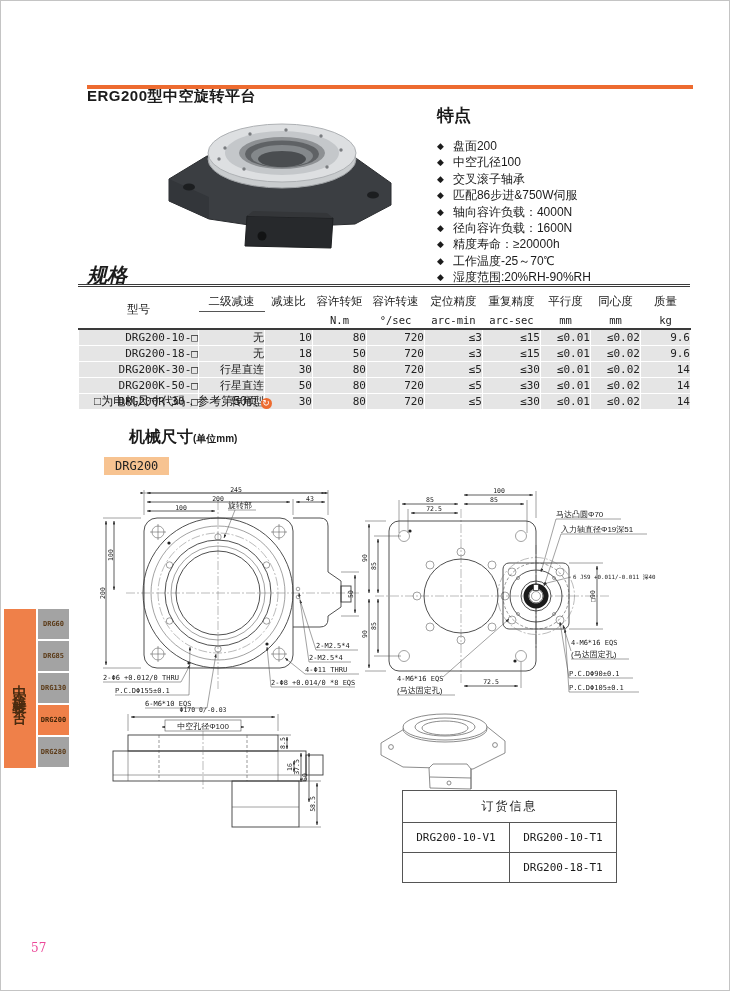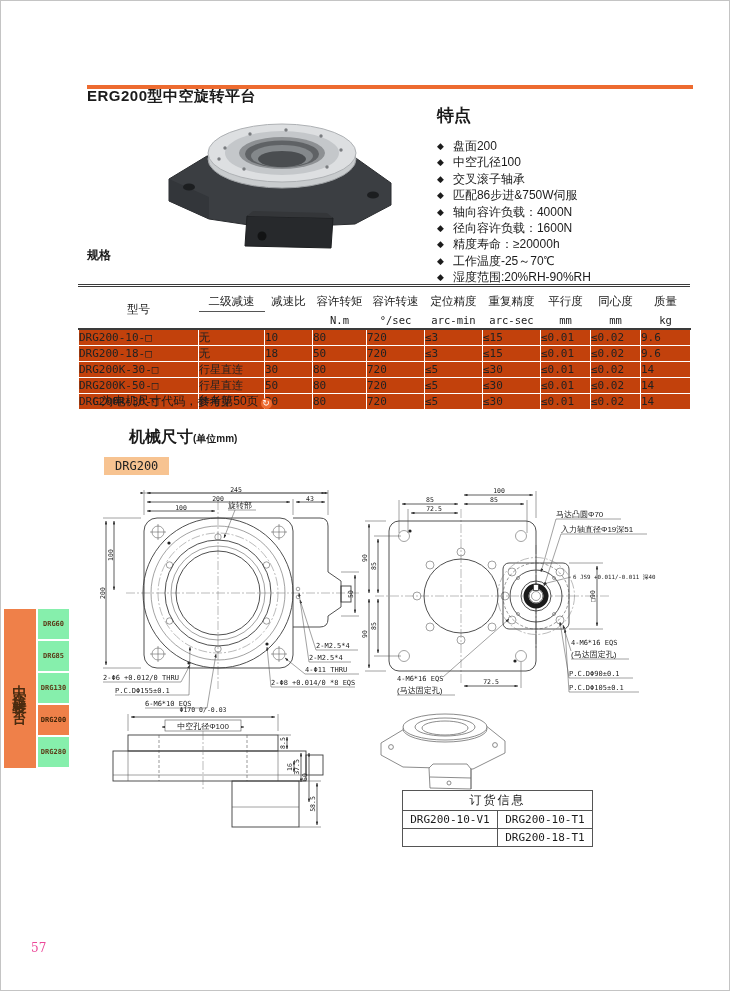--- a/index.html
+++ b/index.html
@@ -10,29 +10,29 @@
   
   .title{left:86px;top:62px;font-size:15px;font-weight:bold;letter-spacing:.5px;margin-top:24px;}
   .rule{left:86px;top:84px;width:606px;height:4px;background:#ED6B30;}
   
   .features{left:436px;top:103px;width:270px;}
   .f-head{font-size:17px;font-weight:bold;margin-bottom:12px;}
   .f-list{list-style:none;margin:0;padding:0;}
   .f-list li{font-size:12px;line-height:15.4px;white-space:nowrap;}
   .blt{font-size:9px;margin-right:9px;position:relative;top:-1px;}
   
-  .spec-head{left:86px;top:246px;font-size:12px;font-weight:bold;}
+  .spec-head{left:86px;top:261px;font-size:20px;font-weight:bold;font-style:italic;}
   .spec-wrap{left:77px;top:283px;width:612px;border-top:3px double #3a3a3a;padding-top:4px;}
   table.spec{border-collapse:collapse;table-layout:fixed;width:612px;}
   table.spec th{font-size:11.5px;font-weight:normal;padding:0;height:20px;}
   table.spec tr.units td{font-size:10.5px;height:14px;text-align:center;
         border-bottom:2px solid #3a3a3a;font-family:"DejaVu Sans Mono",monospace;}
   table.spec th.model{border-bottom:2px solid #3a3a3a;}
   table.spec th.sub{border-bottom:1px solid #555;}
-  table.spec tbody td{background:#c2410c;border:1px solid #fff;text-align:left;
+  table.spec tbody td{background:#e5e5e5;border:1px solid #fff;text-align:right;
         font-size:11px;height:13px;padding:0;font-family:"DejaVu Sans Mono",monospace;color:#222;}
   .footnote{left:93px;top:392px;font-size:12px;}
   .pageref{display:inline-block;width:11px;height:11px;border-radius:50%;
         background:#ED6B30;color:#fff;font-size:9px;line-height:11px;text-align:center;
         vertical-align:-1px;margin-left:2px;}
   
   .mech-head{left:86px;top:426px;font-size:16px;font-weight:bold;margin-left:42px;}
   .mech-unit{font-size:10px;font-weight:bold;}
   .model-tag{left:103px;top:456px;background:#F7C391;font-size:12px;
         font-family:"DejaVu Sans Mono",monospace;padding:2px 11px;color:#222;}
@@ -43,30 +43,30 @@
   .n{font-size:7px;font-family:"DejaVu Sans Mono",monospace;}
   .n6{font-size:5.8px;font-family:"DejaVu Sans Mono",monospace;}
   .c{font-size:8px;font-family:"Liberation Sans",sans-serif;}
   .ln{stroke:#3c3c3c;stroke-width:.9;fill:none;}
   .th{stroke:#555;stroke-width:.55;fill:none;}
   .cl{stroke:#777;stroke-width:.5;fill:none;stroke-dasharray:9 2 2 2;}
   .dsh{stroke:#555;stroke-width:.6;fill:none;stroke-dasharray:3 2;}
   
   .order-wrap{left:401px;top:789px;}
   table.order{border-collapse:collapse;}
-  table.order th,table.order td{border:1px solid #555;width:92px;text-align:center;padding:1px;}
+  table.order th,table.order td{border:1px solid #555;width:92px;text-align:center;padding:7px;}
   table.order th{font-size:12px;font-weight:normal;height:16px;letter-spacing:2px;}
   table.order td{font-size:11px;height:15px;font-family:"DejaVu Sans Mono",monospace;}
   
   .side-bar{left:3px;top:608px;width:32px;height:159px;background:#EF8049;
         display:flex;align-items:center;justify-content:center;}
   .side-bar span{writing-mode:vertical-rl;text-orientation:upright;font-size:14px;
         letter-spacing:5px;color:#4A2B10;font-weight:bold;}
   .tabs{left:37px;top:608px;width:31px;}
-  .tab{width:31px;height:30px;margin-bottom:2px;background:#86efac;display:flex;
+  .tab{width:31px;height:30px;margin-bottom:2px;background:#a3a3a3;display:flex;
         align-items:center;justify-content:center;font-size:7px;font-weight:bold;
         color:#5B3A17;font-family:"DejaVu Sans Mono",monospace;cursor:default;}
   .tab.active{background:#EF8049;color:#3f2408;}
   .pagenum{left:30px;top:940px;font-size:12px;color:#ec4899;font-family:"DejaVu Serif",serif;}
 </style>
 </head>
 <body>
 
 <div class="page">
 

